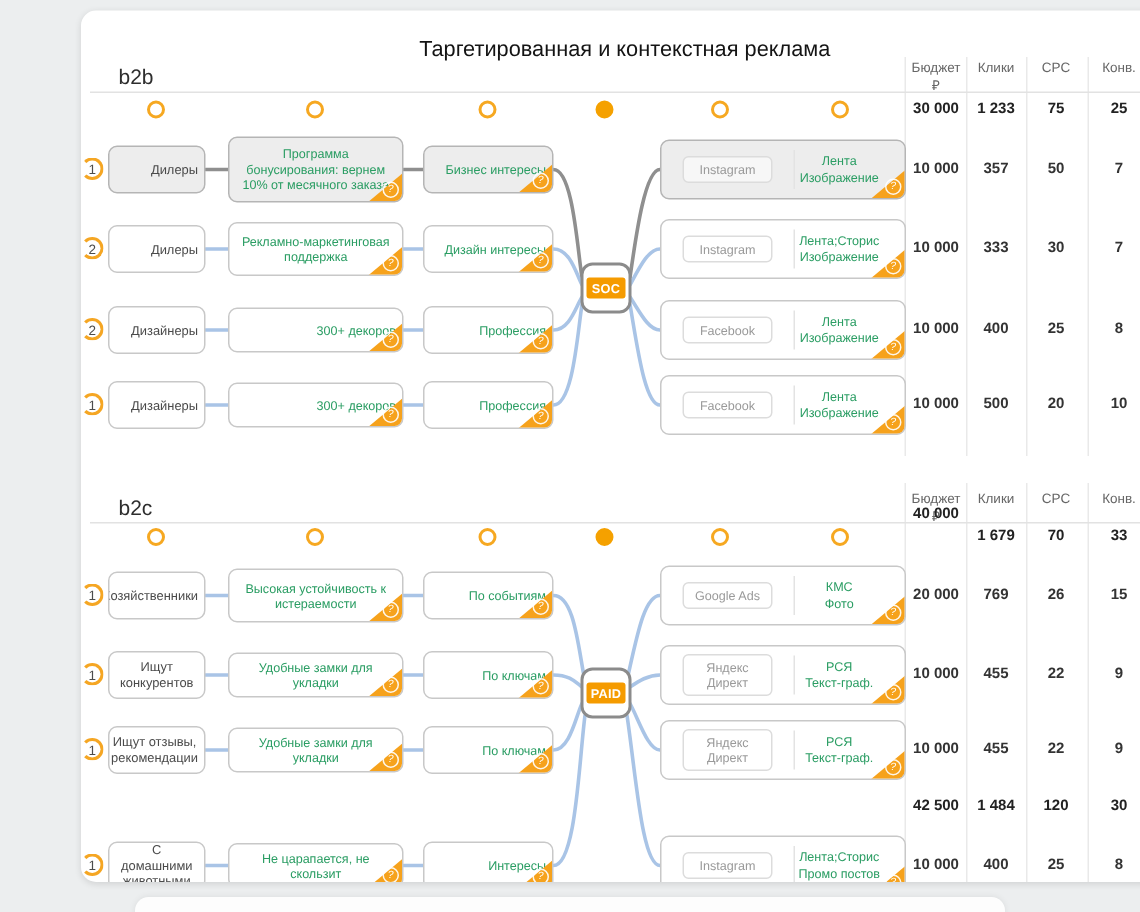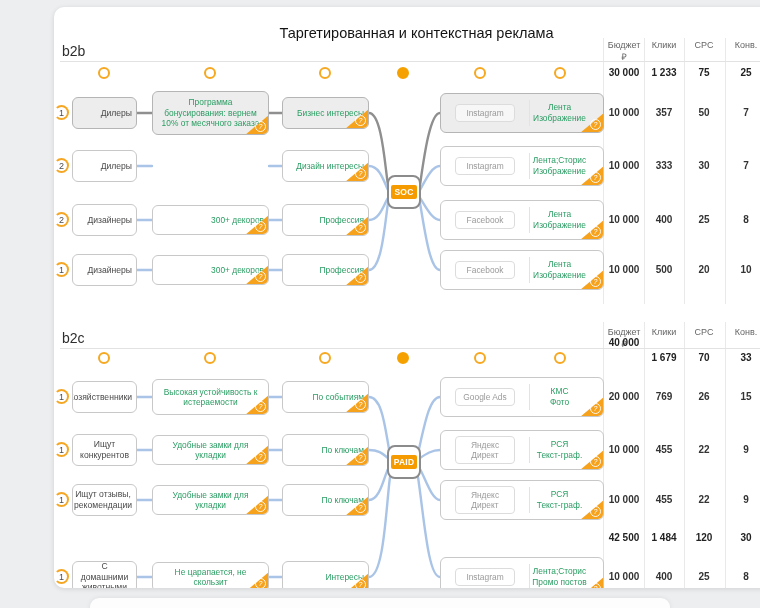--- a/index.html
+++ b/index.html
@@ -9,21 +9,21 @@
     font-family:"Liberation Sans", sans-serif;
   }
   .card{
     position:absolute;left:22px;top:7px;width:725px;height:581px;
     background:#fff;border-radius:10px;overflow:hidden;
     box-shadow:0 1px 5px rgba(0,0,0,.12);
     margin-left:32px;
   }
   .title{position:absolute;top:18px;left:0;right:0;text-align:center;
     font-size:14.5px;color:#141414;z-index:2}
-  .sec{position:absolute;left:8px;font-size:14px;color:#2e2e2e;z-index:2}
+  .sec{position:absolute;left:25px;font-size:14px;color:#2e2e2e;z-index:2}
   .hline{position:absolute;left:6px;width:707px;height:1px;background:#e2e2e2;z-index:1}
   .vline{position:absolute;width:1px;background:#e9e9e9;z-index:0}
   .circle{position:absolute;width:12px;height:12px;border:2px solid #f6a821;
     border-radius:50%;box-sizing:border-box;z-index:2;background:#fff}
   .circle.fill{background:#f5a100;border-color:#f5a100}
   .badge{position:absolute;width:15px;height:15px;border-radius:50%;
     border:2px solid #f5a623;border-left-color:transparent;box-sizing:border-box;
     display:flex;align-items:center;justify-content:center;
     font-size:9px;color:#4c4c4c;z-index:2;background:transparent}
   .box{position:absolute;z-index:2;background:#fff;border:1px solid #c8c8c8;
@@ -166,20 +166,25 @@
   <div class="metric" style="left:590px;top:100px">357</div>
   <div class="metric" style="left:630px;top:100px">50</div>
   <div class="metric" style="left:672px;top:100px">7</div>
 
   <div class="badge" style="left:0;top:151px">
       <span>2</span>
     </div>
   <div class="box aud" style="left:18px;top:143px;width:65px;height:32px">
       <span>Дилеры</span>
     </div>
+  <div class="box" style="left:98px;top:141px;width:117px;height:36px">
+      <span>Рекламно-маркетинговая поддержка</span>
+      <i class="corner"></i>
+      <i class="q">?</i>
+    </div>
   <div class="box" style="left:228px;top:143px;width:87px;height:32px">
       <span>Дизайн интересы</span>
       <i class="corner"></i>
       <i class="q">?</i>
     </div>
   <div class="box rbox" style="left:386px;top:139px;width:164px;height:40px">
     <div class="pwrap">
         <div class="pbox">Instagram</div>
       </div>
     <div class="fdiv"></div>

